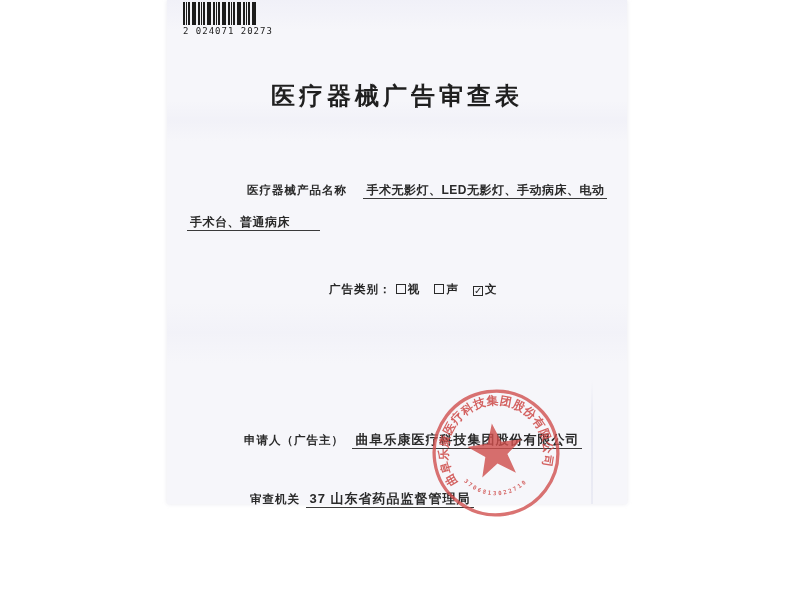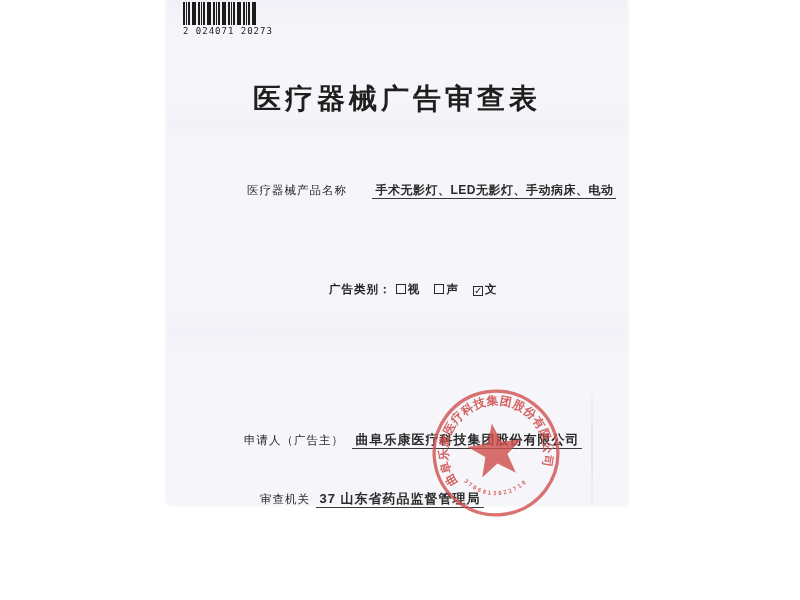--- a/index.html
+++ b/index.html
@@ -33,24 +33,24 @@
       repeating-linear-gradient(90deg, #1c1c1c 0 1px, rgba(0,0,0,0) 1px 3px);
     background-color:#f2f2f6;
   }
   .barcode-number {
     font-family:"DejaVu Sans Mono","Liberation Mono",monospace;
     font-size:9px; letter-spacing:1px; color:#1c1c1c; margin-top:1px; white-space:nowrap;
   }
   
   .doc-title {
     position:absolute; left:0; top:80px; width:100%;
-    text-align:center; font-size:28px; font-weight:700; letter-spacing:4px; color:#1f1f1f;
+    text-align:center; font-size:24px; font-weight:700; letter-spacing:4px; color:#1f1f1f;
   }
   .form-line { position:absolute; white-space:nowrap; }
-  .lbl { font-size:11.5px; font-weight:400; letter-spacing:1px; color:#2a2a2a; }
+  .lbl { font-size:11.5px; font-weight:700; letter-spacing:1px; color:#2a2a2a; }
   .val {
     font-size:12px; font-weight:700; letter-spacing:0.5px; color:#2a2a2a;
     border-bottom:1.5px solid #3a3a3a; padding:0 3px 1px 3px;
   }
   .val-lg { font-size:13px; letter-spacing:1px; }
   .blank-line { display:inline-block; width:26px; border-bottom:1.5px solid #3a3a3a; height:12px; margin-left:10px; }
   
   .cb-group { font-size:11.5px; font-weight:700; letter-spacing:1px;margin-left:45px; }
   .cb-item { margin-right:10px; }
   .cb-box {
@@ -73,39 +73,42 @@
 
   <div class="barcode-block">
     <div class="barcode-bars"></div>
     <div class="barcode-number">2 024071 20273</div>
   </div>
 
   <div class="doc-title">医疗器械广告审查表</div>
 
   <div class="form-line" style="left:80px; top:180px;">
     <span class="lbl">医疗器械产品名称</span>
-    <span class="val" style="margin-left:21px;">手术无影灯、LED无影灯、手动病床、电动</span>
+    <span class="val" style="margin-left:12px;">手术无影灯、LED无影灯、手动病床、电动</span>
   </div>
 
+  <div class="form-line" style="left:20px; top:212px;">
+    <span class="val" style="padding-right:30px;">手术台、普通病床</span>
+  </div>
 
 
   <div class="form-line cb-group" style="left:117px; top:282px;">
     <span>广告类别：</span>
     <span class="cb-item"><span class="cb-box"></span><span>视</span></span>
     <span class="cb-item"><span class="cb-box"></span><span>声</span></span>
     <span class="cb-item"><span class="cb-box">✓</span><span>文</span></span>
   </div>
 
   <div class="form-line" style="left:77px; top:430px;">
     <span class="lbl">申请人（广告主）</span>
     <span class="val val-lg" style="margin-left:4px;">曲阜乐康医疗科技集团股份有限公司</span>
   </div>
 
 
-  <div class="form-line" style="left:93px; top:489px;">
+  <div class="form-line" style="left:83px; top:489px;">
     <span class="lbl">审查机关</span>
     <span class="val val-lg" style="margin-left:2px;">37 山东省药品监督管理局</span>
   </div>
 
   <svg class="seal" viewBox="0 0 130 130">
     <circle cx="65" cy="65" r="60" fill="none" stroke="#cf4e4c" stroke-width="3.2" opacity="0.9"></circle>
     <polygon points="65,36 71.7,54.8 91.6,55.3 75.8,67.5 81.5,86.7 65,75.4 48.5,86.7 54.2,67.5 38.4,55.3 58.3,54.8" fill="#cf4e4c" opacity="0.92"></polygon>
     <defs>
       <path id="sealTopArc" d="M 24.3 88.5 A 47 47 0 1 1 105.7 88.5" fill="none"></path>
       <path id="sealBottomArc" d="M 27 83 A 43 43 0 0 0 103 83" fill="none"></path>

